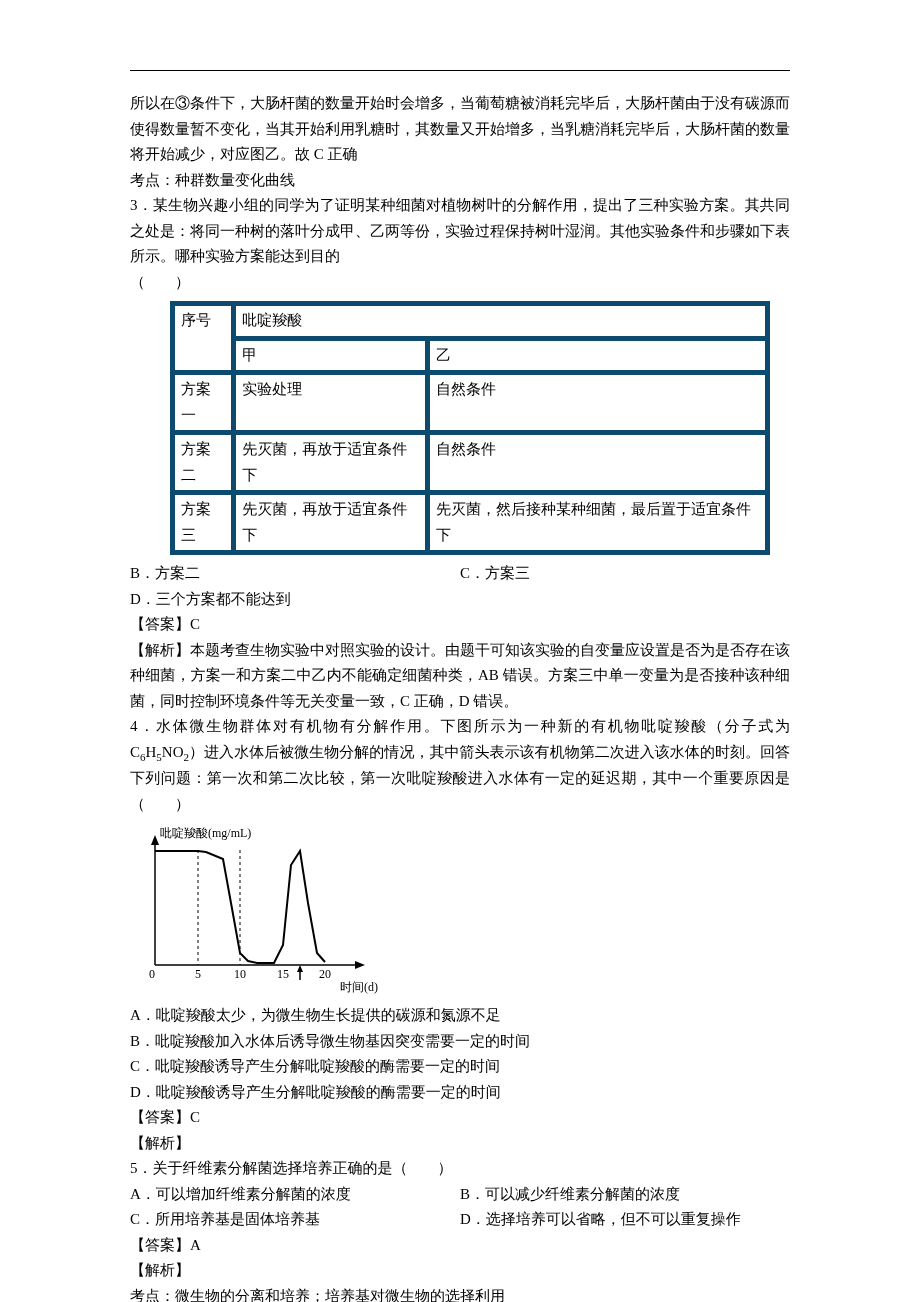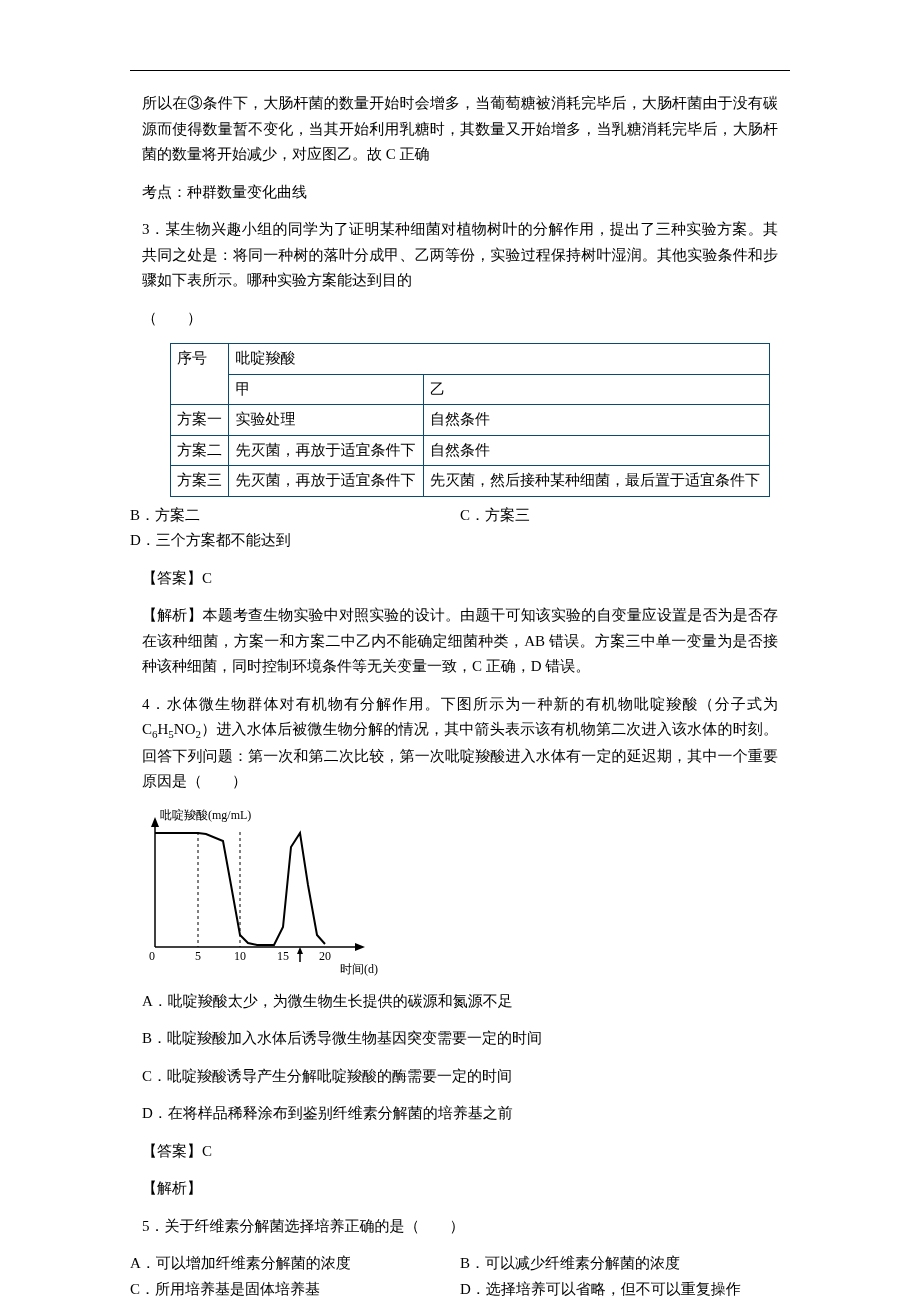--- a/index.html
+++ b/index.html
@@ -17,31 +17,31 @@
     box-sizing: border-box;
     padding: 70px 130px 40px 130px;
     position: relative;
   }
   .hr-top {
     border: none;
     border-top: 1px solid #000;
     margin: 0 0 20px 0;
   }
   p {
-    margin: 12px;
+    margin: 0;
     text-align: justify;
   }
   table.exp {
     border-collapse: collapse;
     margin: 6px 0 6px 40px;
     width: 600px;
     font-size: 15px;
   }
   table.exp td {
-    border: 1px solid #0c4a6e;
+    border: 5px solid #0c4a6e;
     padding: 2px 6px;
     vertical-align: top;
   }
   .opts {
     display: flex;
     flex-wrap: wrap;
   }
   .opts > span {
     width: 50%;
     display: inline-block;
@@ -150,21 +150,21 @@
       <line x1="170" y1="155" x2="170" y2="143" stroke="#000" stroke-width="1.5"></line>
       <polygon points="170,140 167,147 173,147" fill="#000"></polygon>
 
       <text x="210" y="166" font-size="12" font-family="SimSun">时间(d)</text>
     </svg>
   </div>
 
   <p>A．吡啶羧酸太少，为微生物生长提供的碳源和氮源不足</p>
   <p>B．吡啶羧酸加入水体后诱导微生物基因突变需要一定的时间</p>
   <p>C．吡啶羧酸诱导产生分解吡啶羧酸的酶需要一定的时间</p>
-  <p>D．在将样品稀释涂布到鉴别纤维素分解菌的培养基之前</p>
+  <p>D．吡啶羧酸诱导产生分解吡啶羧酸的酶需要一定的时间</p>
   <p>【答案】C</p>
   <p>【解析】</p>
 
   <p>5．关于纤维素分解菌选择培养正确的是（　　）</p>
   <div class="opts">
     <span>A．可以增加纤维素分解菌的浓度</span>
     <span>B．可以减少纤维素分解菌的浓度</span>
     <span>C．所用培养基是固体培养基</span>
     <span>D．选择培养可以省略，但不可以重复操作</span>
   </div>

